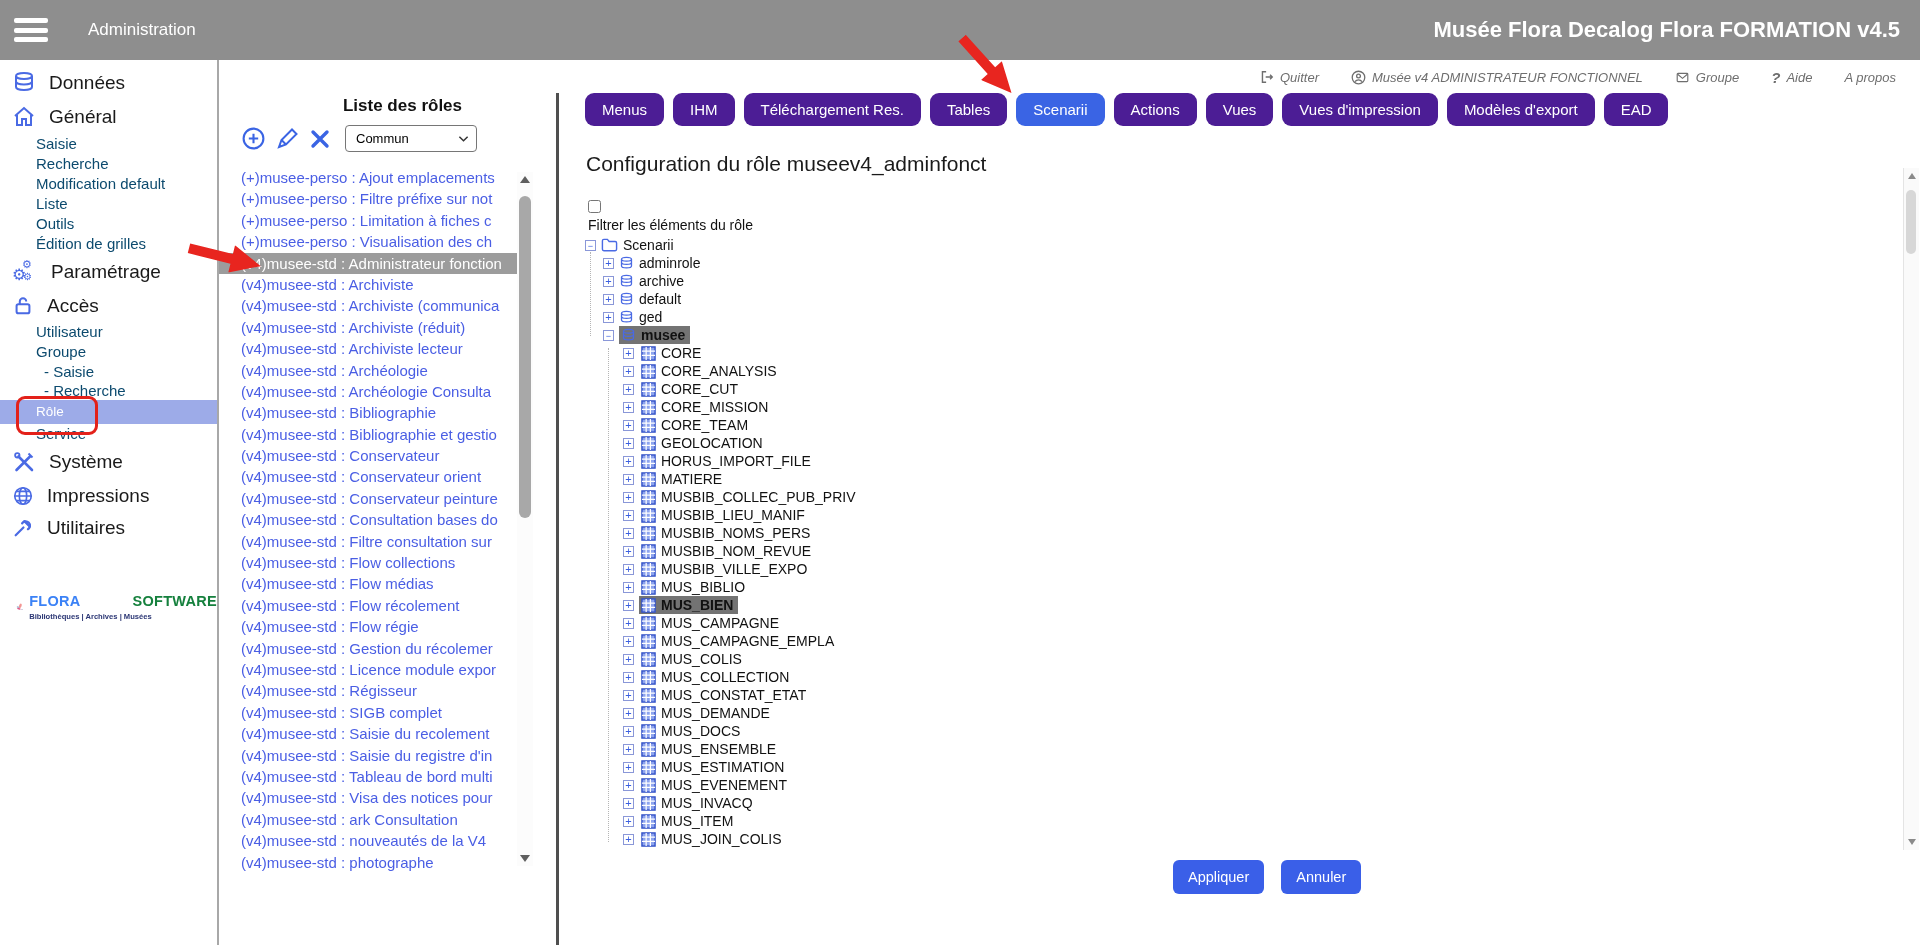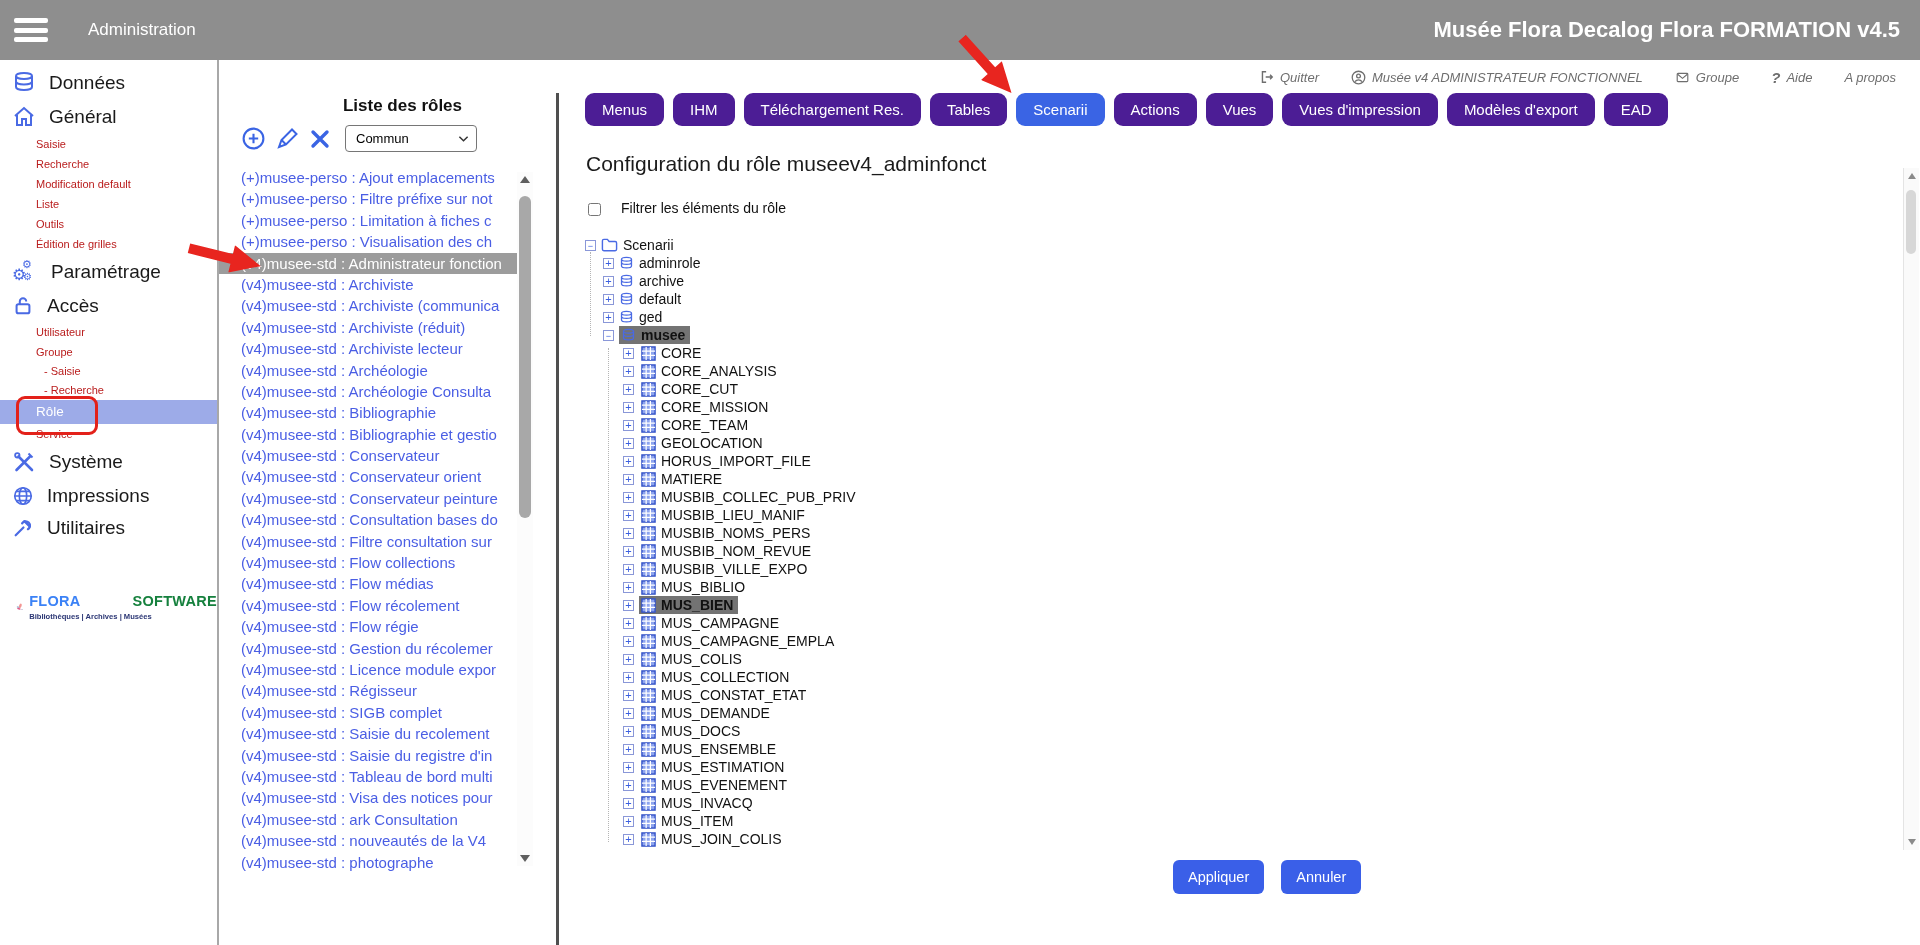--- a/index.html
+++ b/index.html
@@ -20,21 +20,21 @@
            align-items:center;gap:32px;padding-right:24px;color:#6e6e6e;font-size:13px;font-style:italic;}
   .ulink{display:flex;align-items:center;gap:6px;cursor:pointer;}
   .qmark{font-size:15px;font-weight:bold;color:#6e6e6e;}
   .qmark::before{content:"?";}
 
   
   .sidebar{position:absolute;left:0;top:60px;width:217px;height:885px;background:#fff;padding-top:6px;box-sizing:border-box;}
   .side-divider{position:absolute;left:217px;top:60px;width:2px;height:885px;background:#a8a8a8;}
   .side-sec{display:flex;align-items:center;gap:13px;padding-left:12px;font-size:19px;color:#1a1a1a;cursor:pointer;}
   .h34{height:34px}.h36{height:36px}.h32{height:32px}
-  .side-sub-item{height:20px;line-height:20px;padding-left:36px;font-size:11px;color:#b91c1c;cursor:pointer;
+  .side-sub-item{height:20px;line-height:20px;padding-left:36px;font-size:15px;color:#0c4a6e;cursor:pointer;
                  white-space:nowrap;}
   .side-sub-item.dash{height:19px;line-height:19px;padding-left:44px;}
   .role-row{height:24px;line-height:24px;background:#9dabe8;color:#fff;padding-left:36px;font-size:13.5px;cursor:pointer;}
   .gear-wrap{position:relative;width:26px;height:26px;color:#4a6ae4;}
   .gear{position:absolute;line-height:1;}
   .g1{font-size:16px;left:0;top:8px;} .g2{font-size:11px;left:10px;top:0px;} .g3{font-size:10px;left:11px;top:13px;}
 
   
   .logo{margin-top:24px;padding-left:16px;display:flex;align-items:center;gap:6px;}
   .logo-text .l1{font-size:14.5px;font-weight:bold;letter-spacing:.3px;white-space:nowrap;}
@@ -71,21 +71,21 @@
   .main-divider{position:absolute;left:556px;top:93px;width:3px;height:852px;background:#4f4f4f;}
 
   
   .tabs{position:absolute;left:585px;top:93px;display:flex;gap:9px;}
   .tab{height:33px;display:flex;align-items:center;padding:0 17px;background:#4c1d95;color:#fff;
        font-size:15px;border-radius:9px;cursor:pointer;white-space:nowrap;}
   .tab.active{background:#3a64e4;}
 
   
   .page-heading{position:absolute;left:586px;top:152px;font-size:21px;color:#1a1a1a;}
-  .filter-row{position:absolute;left:588px;top:200px;display:flex;align-items:flex-end;gap:20px;font-size:14px;}
+  .filter-row{position:absolute;left:588px;top:200px;display:flex;align-items:flex-start;gap:4px;font-size:14px;flex-direction:column;}
   .filter-row input{width:13px;height:13px;margin:0;}
 
   .tree{position:absolute;left:585px;top:236px;font-size:14px;}
   .trow{height:18px;display:flex;align-items:center;gap:5px;white-space:nowrap;cursor:pointer;}
   .lvl1{padding-left:18px;} .lvl2{padding-left:38px;}
   .exp{width:11px;height:11px;box-sizing:border-box;border:1px solid #8a97d8;background:#fff;color:#3a5fe0;
        font-size:11px;line-height:8px;text-align:center;flex:0 0 11px;cursor:pointer;}
   .exp.plus::before{content:"+";} .exp.minus::before{content:"−";font-size:9px;}
   .tlabel{color:#111;}
   .node-cell{display:inline-flex;align-items:center;gap:5px;padding:1px 5px 1px 2px;}

